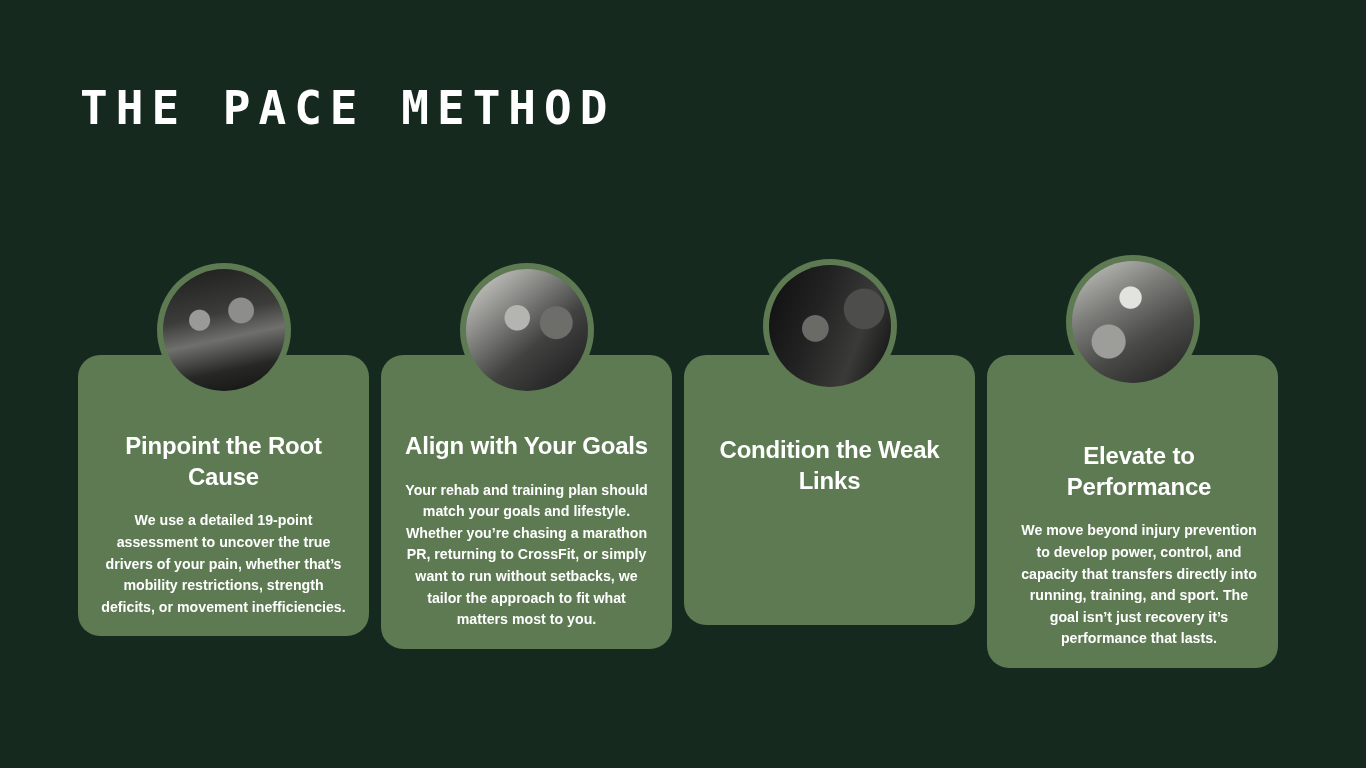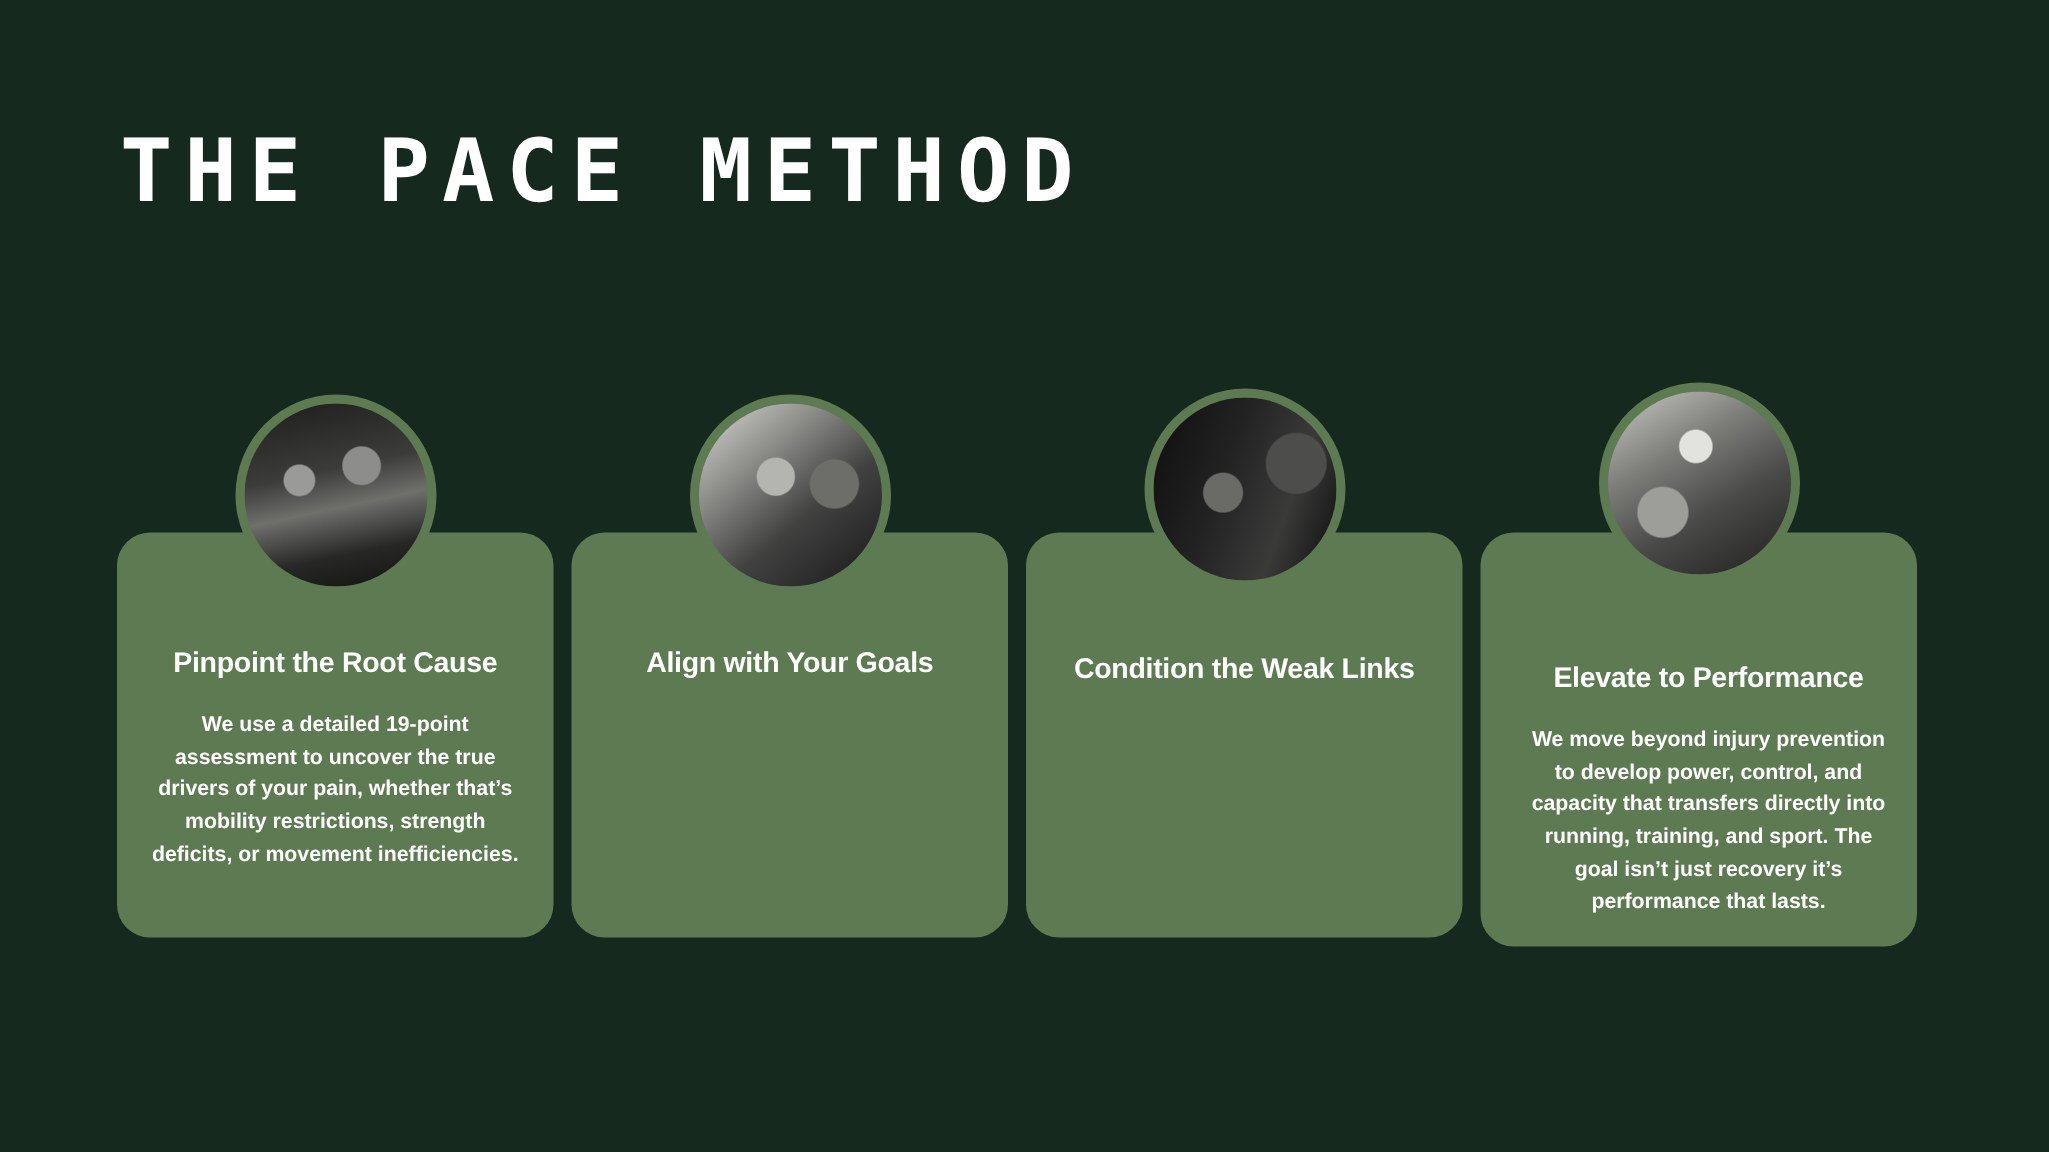--- a/index.html
+++ b/index.html
@@ -9,21 +9,21 @@
     font-family:"Liberation Sans", sans-serif;
     overflow:hidden;
   }
   .slide { position:relative; width:1366px; height:768px; background:#16291f; }
 
   .title {
     position:absolute;
     left:80px; top:84px;
     font-family:"DejaVu Sans Mono", monospace;
     font-weight:bold;
-    font-size:58px;
+    font-size:46px;
     letter-spacing:8px;
     color:#ffffff;
     line-height:1.05;
   }
 
   .cards {
     position:absolute;
     left:78px; top:355px;
     width:1232px;
     display:flex;
@@ -79,21 +79,21 @@
       linear-gradient(110deg, #0e0e0e 0%, #232323 40%, #3a3a39 70%, #0c0c0c 100%);
   }
   .ph4 .inner {
     background:
       radial-gradient(circle at 48% 30%, #e2e2df 0 10%, rgba(0,0,0,0) 11%),
       radial-gradient(circle at 30% 66%, #9d9d9a 0 14%, rgba(0,0,0,0) 15%),
       linear-gradient(150deg, #c9c9c6 0%, #7d7d7a 34%, #4a4a48 62%, #1f1f1e 100%);
   }
 
   .card-title {
-    font-size:19px;
+    font-size:24px;
     font-weight:bold;
     line-height:1.28;
     margin-bottom:18px;
     letter-spacing:-0.2px;
   }
   .card-body {
     font-size:14.2px;
     font-weight:bold;
     line-height:1.52;
   }
@@ -121,20 +121,21 @@
       </div>
       <div class="card-title">Pinpoint the Root Cause</div>
       <div class="card-body">We use a detailed 19-point assessment to uncover the true drivers of your pain, whether that’s mobility restrictions, strength deficits, or movement inefficiencies.</div>
     </div>
 
     <div class="card c2">
       <div class="card-photo ph2">
         <div class="inner"></div>
       </div>
       <div class="card-title">Align with Your Goals</div>
+      <div class="card-body">Your rehab and training plan should match your goals and lifestyle. Whether you’re chasing a marathon PR, returning to CrossFit, or simply want to run without setbacks, we tailor the approach to fit what matters most to you.</div>
     </div>
 
     <div class="card c3">
       <div class="card-photo ph3">
         <div class="inner"></div>
       </div>
       <div class="card-title">Condition the Weak Links</div>
     </div>
 
     <div class="card c4">

